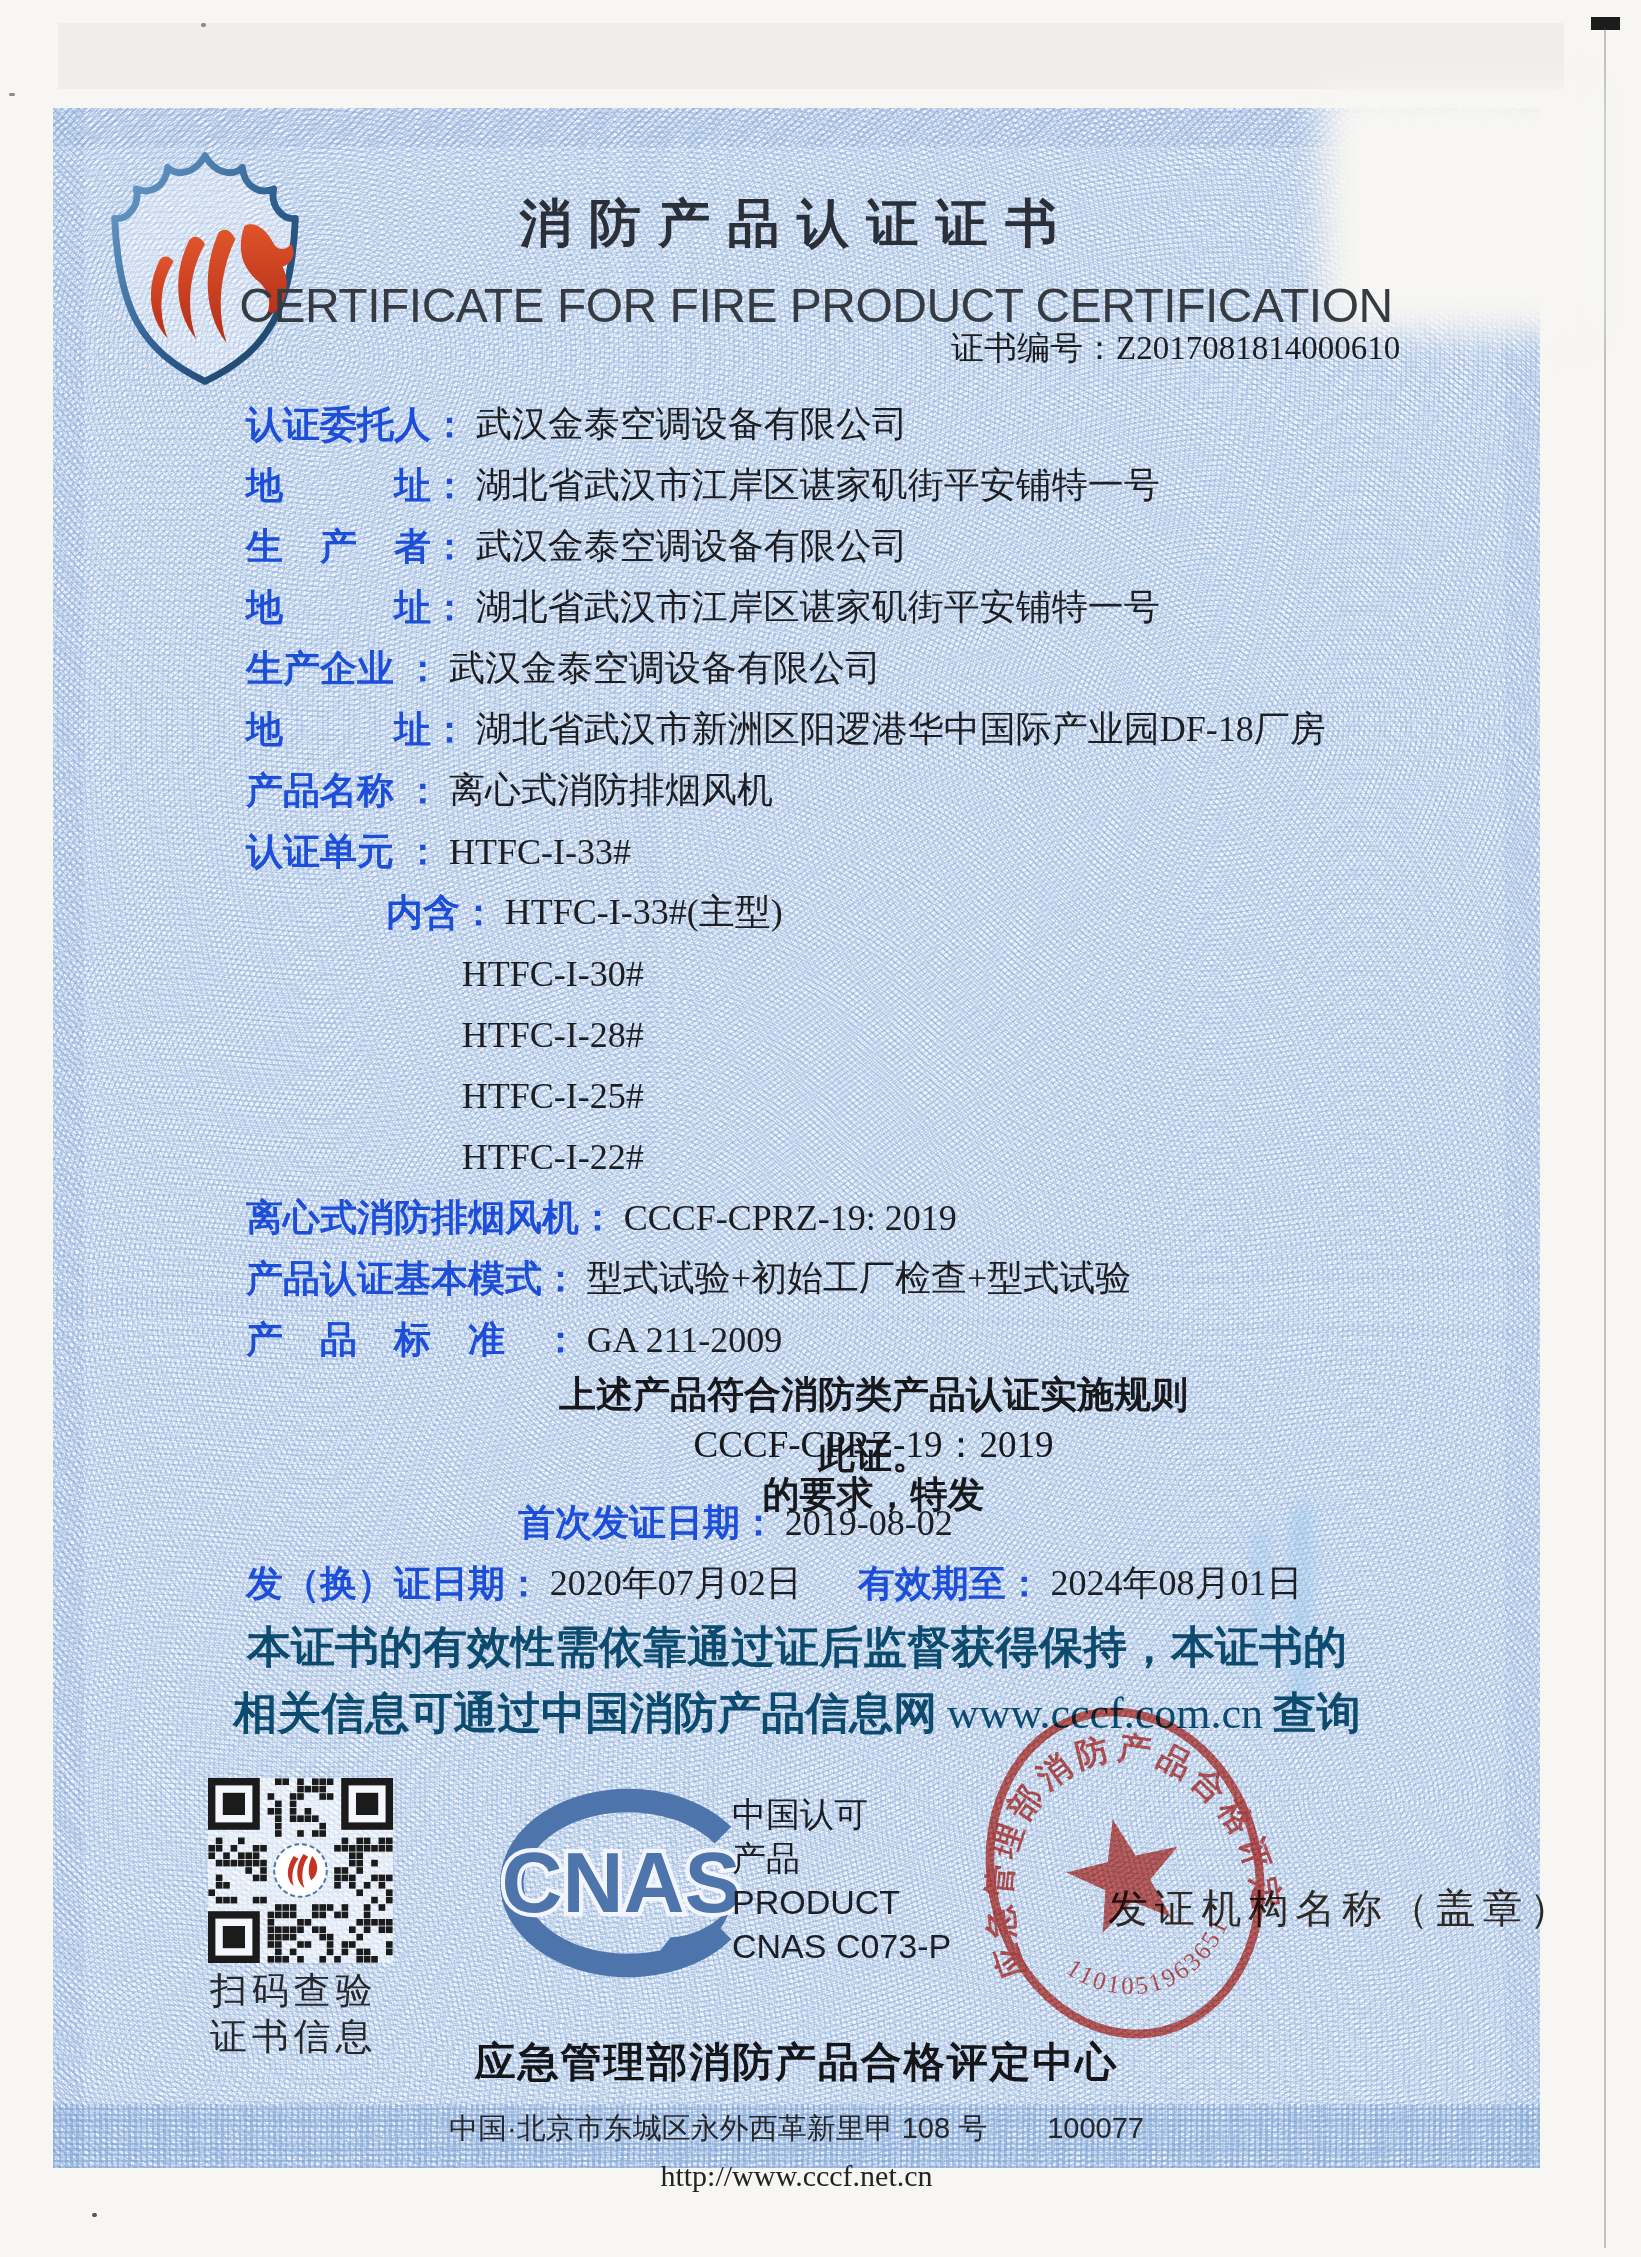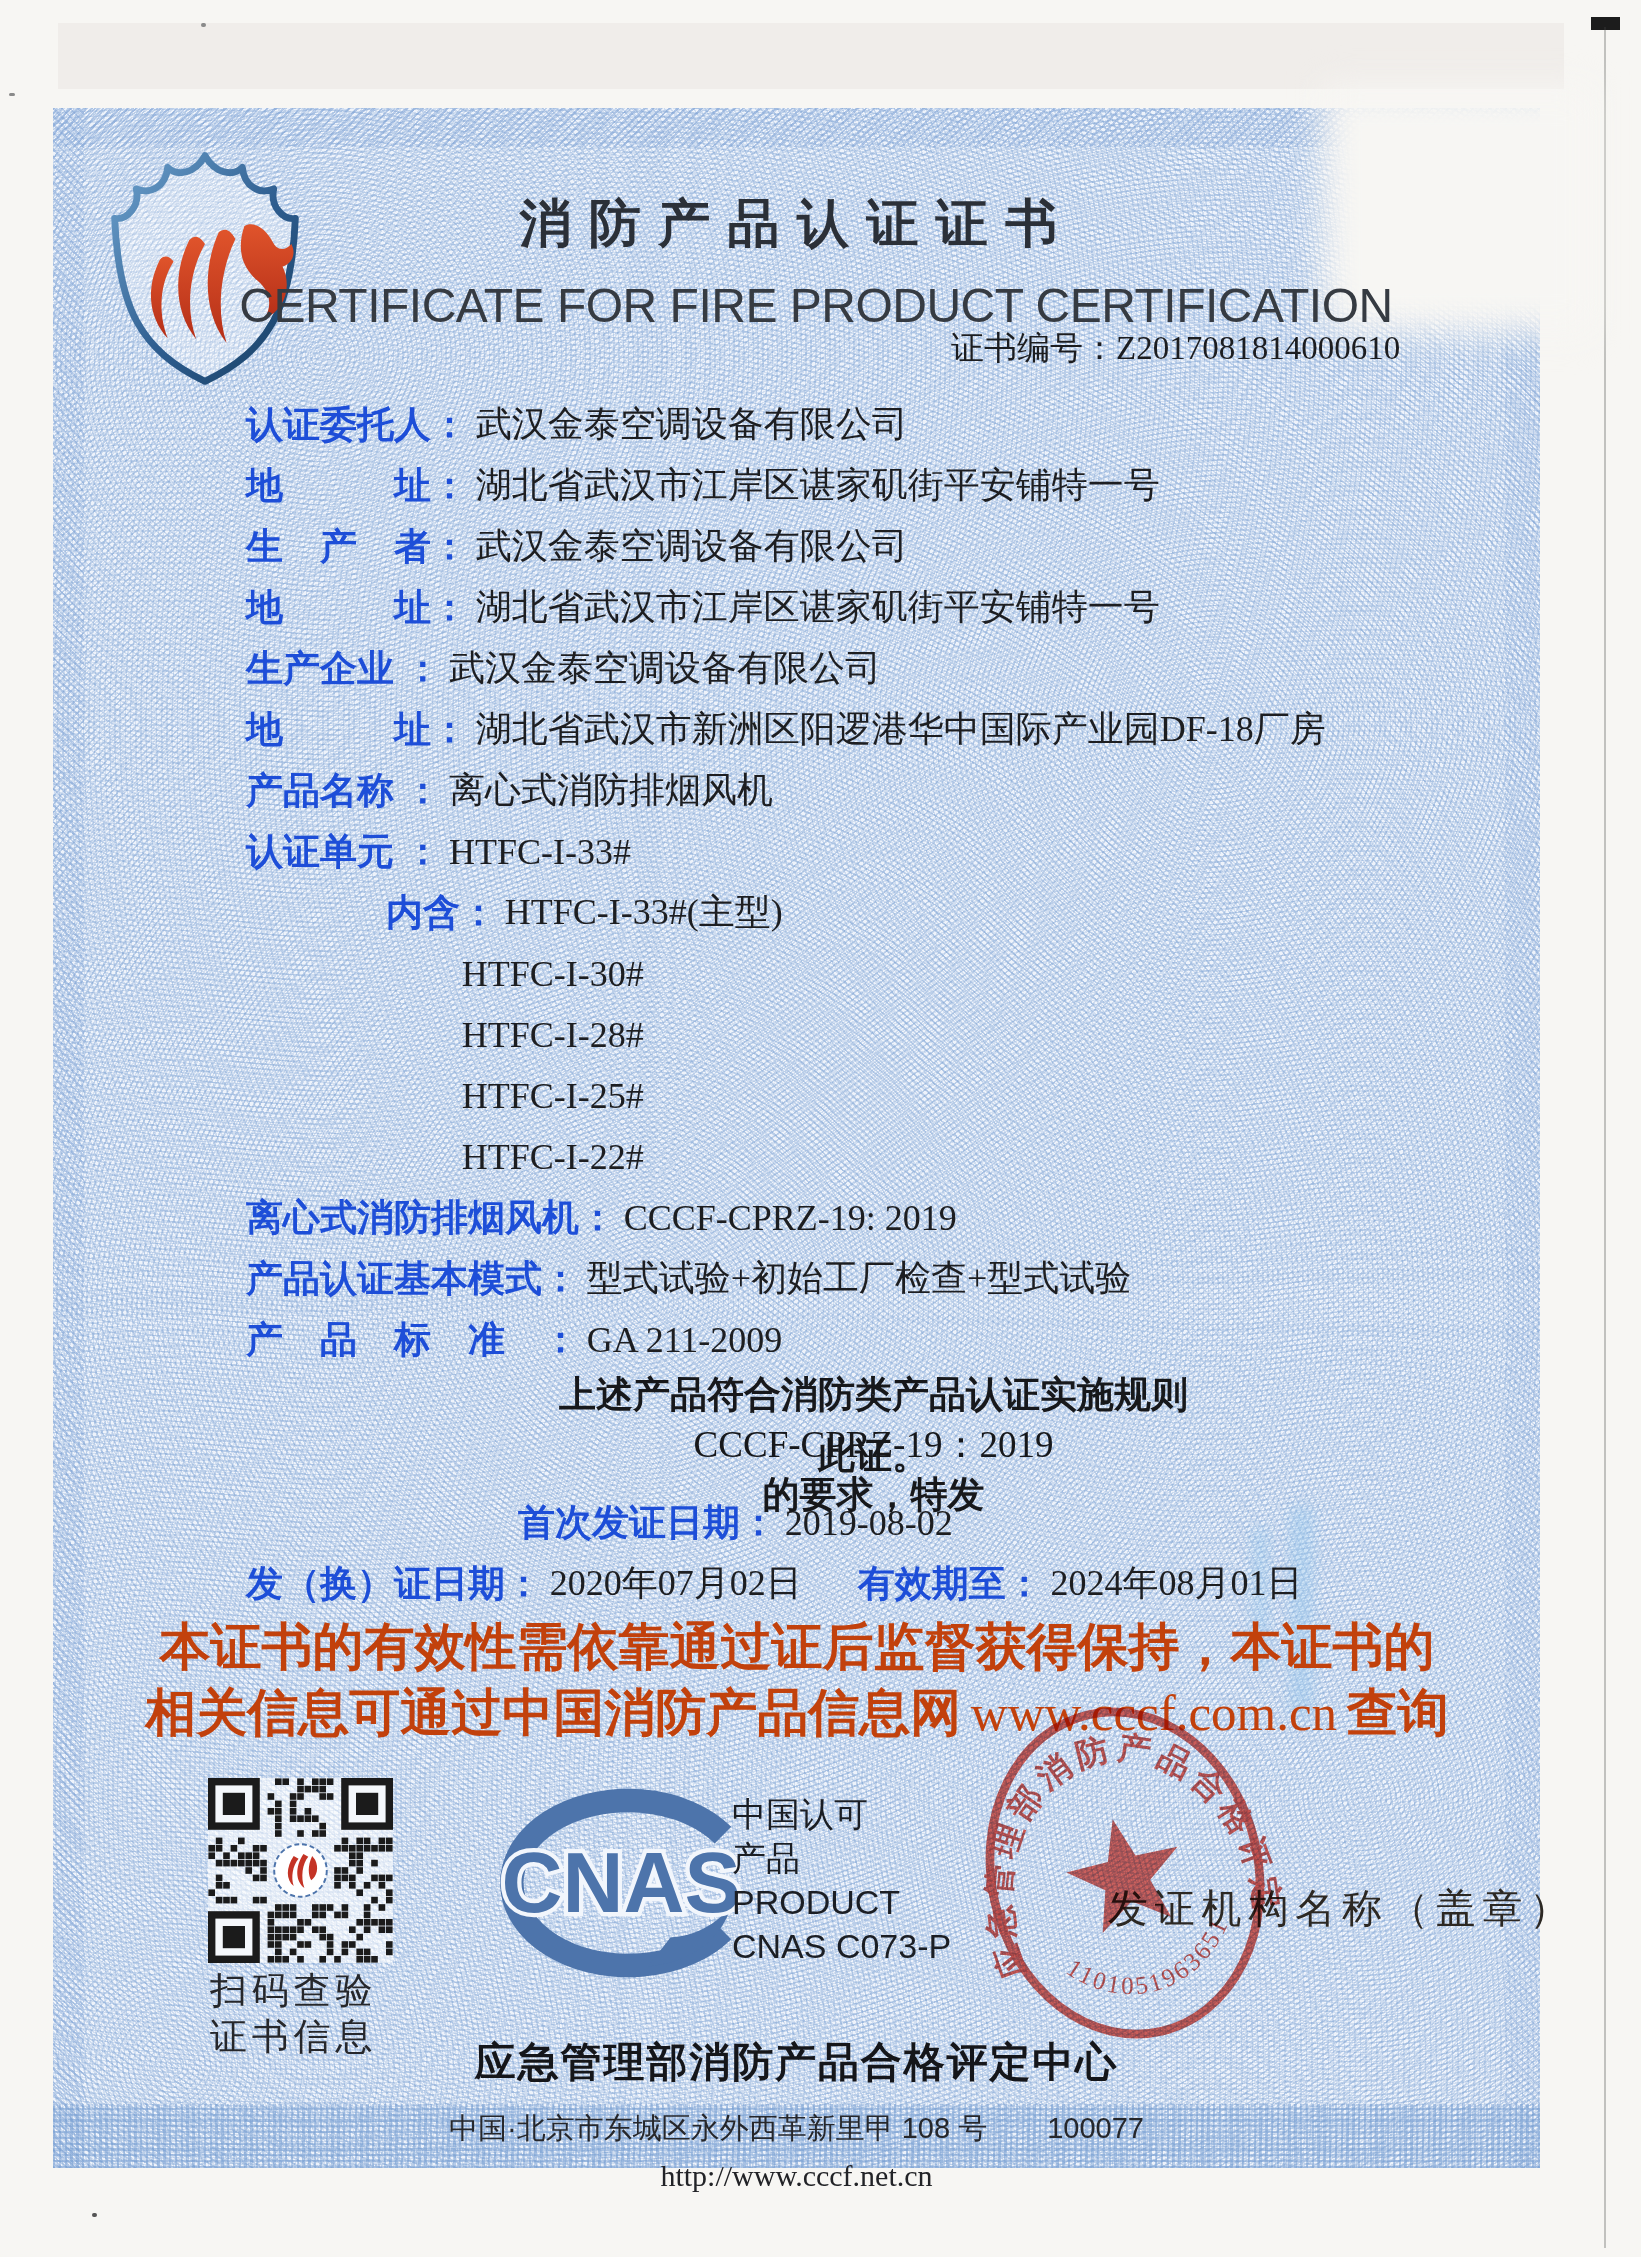--- a/index.html
+++ b/index.html
@@ -48,21 +48,21 @@
   .lb{font-size:37px;font-weight:bold;color:#1d4ed8;}
   .val{font-size:36px;font-weight:400;color:#1d1e21;font-family:"Liberation Serif",serif;margin-left:7.7px;}
   .row.contains{padding-left:140px;}
   .row.model{padding-left:208px;}
   .row.firstissue{padding-left:272px;}
   .stmt{font-size:37px;font-weight:bold;color:#17181b;flex-direction:column;}
   .stmt .code{font-weight:400;font-family:"Liberation Serif",serif;}
   .gap-label{margin-left:56px;}
   
   .notice{position:absolute;left:97px;top:1614px;width:1400px;text-align:center;}
-  .notice .nrow{height:66px;font-size:51px;font-weight:bold;color:#c2410c;
+  .notice .nrow{height:66px;font-size:44px;font-weight:bold;color:#0c4a6e;
      display:flex;align-items:center;justify-content:center;white-space:nowrap;}
   .notice .url{font-weight:400;font-family:"Liberation Serif",serif;margin:0 9.7px;}
   
   .qr{position:absolute;left:208px;top:1778px;width:185px;height:185px;}
   .qr-caption{position:absolute;left:210px;top:1968px;width:251px;
      font-family:"Liberation Serif",serif;font-size:37px;color:#26272b;letter-spacing:4.8px;line-height:46px;}
   .cnas-logo{position:absolute;left:449px;top:1784px;width:319px;height:198px;}
   .acc{position:absolute;left:732px;top:1792px;font-size:34px;color:#1b1e24;line-height:44px;font-weight:500;}
   .seal-caption{position:absolute;left:1108px;top:1881px;font-size:40px;color:#2c2823;
      font-family:"Liberation Serif",serif;letter-spacing:6.8px;white-space:nowrap;}

